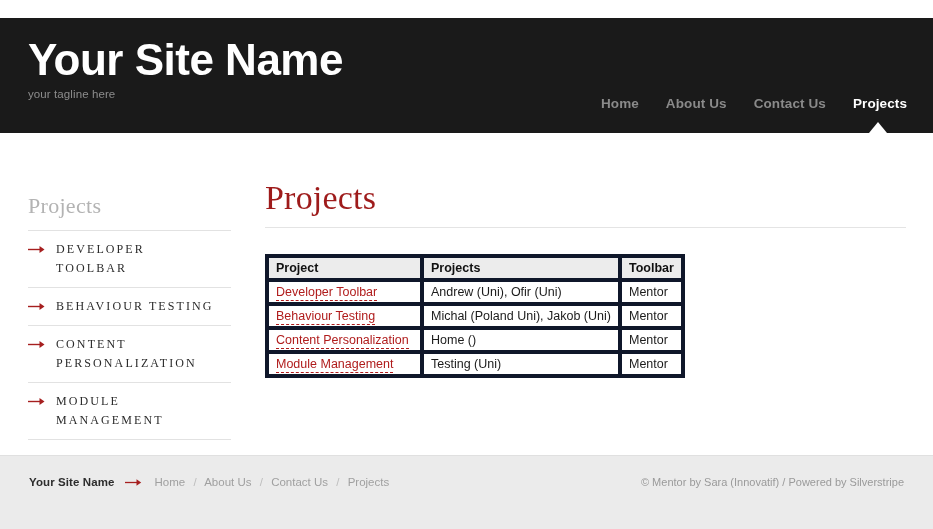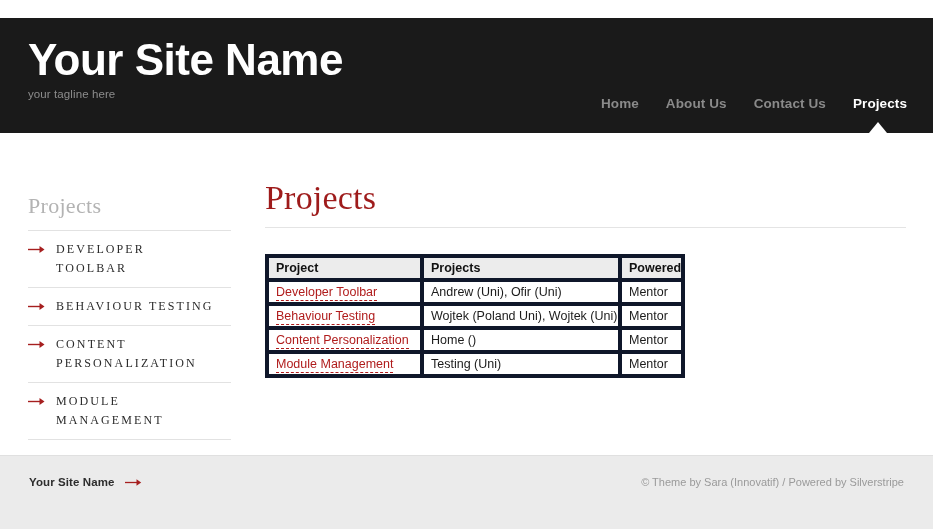--- a/index.html
+++ b/index.html
@@ -315,32 +315,32 @@
       <table class="proj-table">
         <colgroup>
           <col class="col-project">
           <col class="col-students">
           <col class="col-mentors">
         </colgroup>
         <thead>
           <tr>
             <th>Project</th>
             <th>Projects</th>
-            <th>Powered</th>
+            <th>Toolbar</th>
           </tr>
         </thead>
         <tbody>
           <tr>
             <td><a href="#">Developer Toolbar</a></td>
             <td>Andrew (Uni), Ofir (Uni)</td>
             <td>Mentor</td>
           </tr>
           <tr>
             <td><a href="#">Behaviour Testing</a></td>
-            <td>Wojtek (Poland Uni), Wojtek (Uni)</td>
+            <td>Michal (Poland Uni), Jakob (Uni)</td>
             <td>Mentor</td>
           </tr>
           <tr>
             <td><a href="#">Content Personalization</a></td>
             <td>Home ()</td>
             <td>Mentor</td>
           </tr>
           <tr>
             <td><a href="#">Module Management</a></td>
             <td>Testing (Uni)</td>
@@ -354,18 +354,27 @@
   <div class="footer">
     <div class="footer-inner">
       <div class="footer-left">
         <span class="footer-sitename">Your Site Name</span>
         <span class="footer-arrow">
           <svg width="20" height="9" viewBox="0 0 20 9">
               <path d="M0 4.5 H14" stroke="#a61f1f" stroke-width="1.3" fill="none"></path>
               <path d="M11.5 1.2 L16.2 4.5 L11.5 7.8 Z" fill="#a61f1f"></path>
             </svg>
         </span>
+        <span class="footer-nav">
+          <a href="#">Home</a>
+          <span class="footer-sep">/</span>
+          <a href="#">About Us</a>
+          <span class="footer-sep">/</span>
+          <a href="#">Contact Us</a>
+          <span class="footer-sep">/</span>
+          <a href="#">Projects</a>
+        </span>
       </div>
-      <div class="footer-credit">© Theme by Sara (Innovatif) / Powered by Silverstripe</div>
+      <div class="footer-credit">© Mentor by Sara (Innovatif) / Powered by Silverstripe</div>
     </div>
   </div>
 
 </div>
 
 </body></html>

